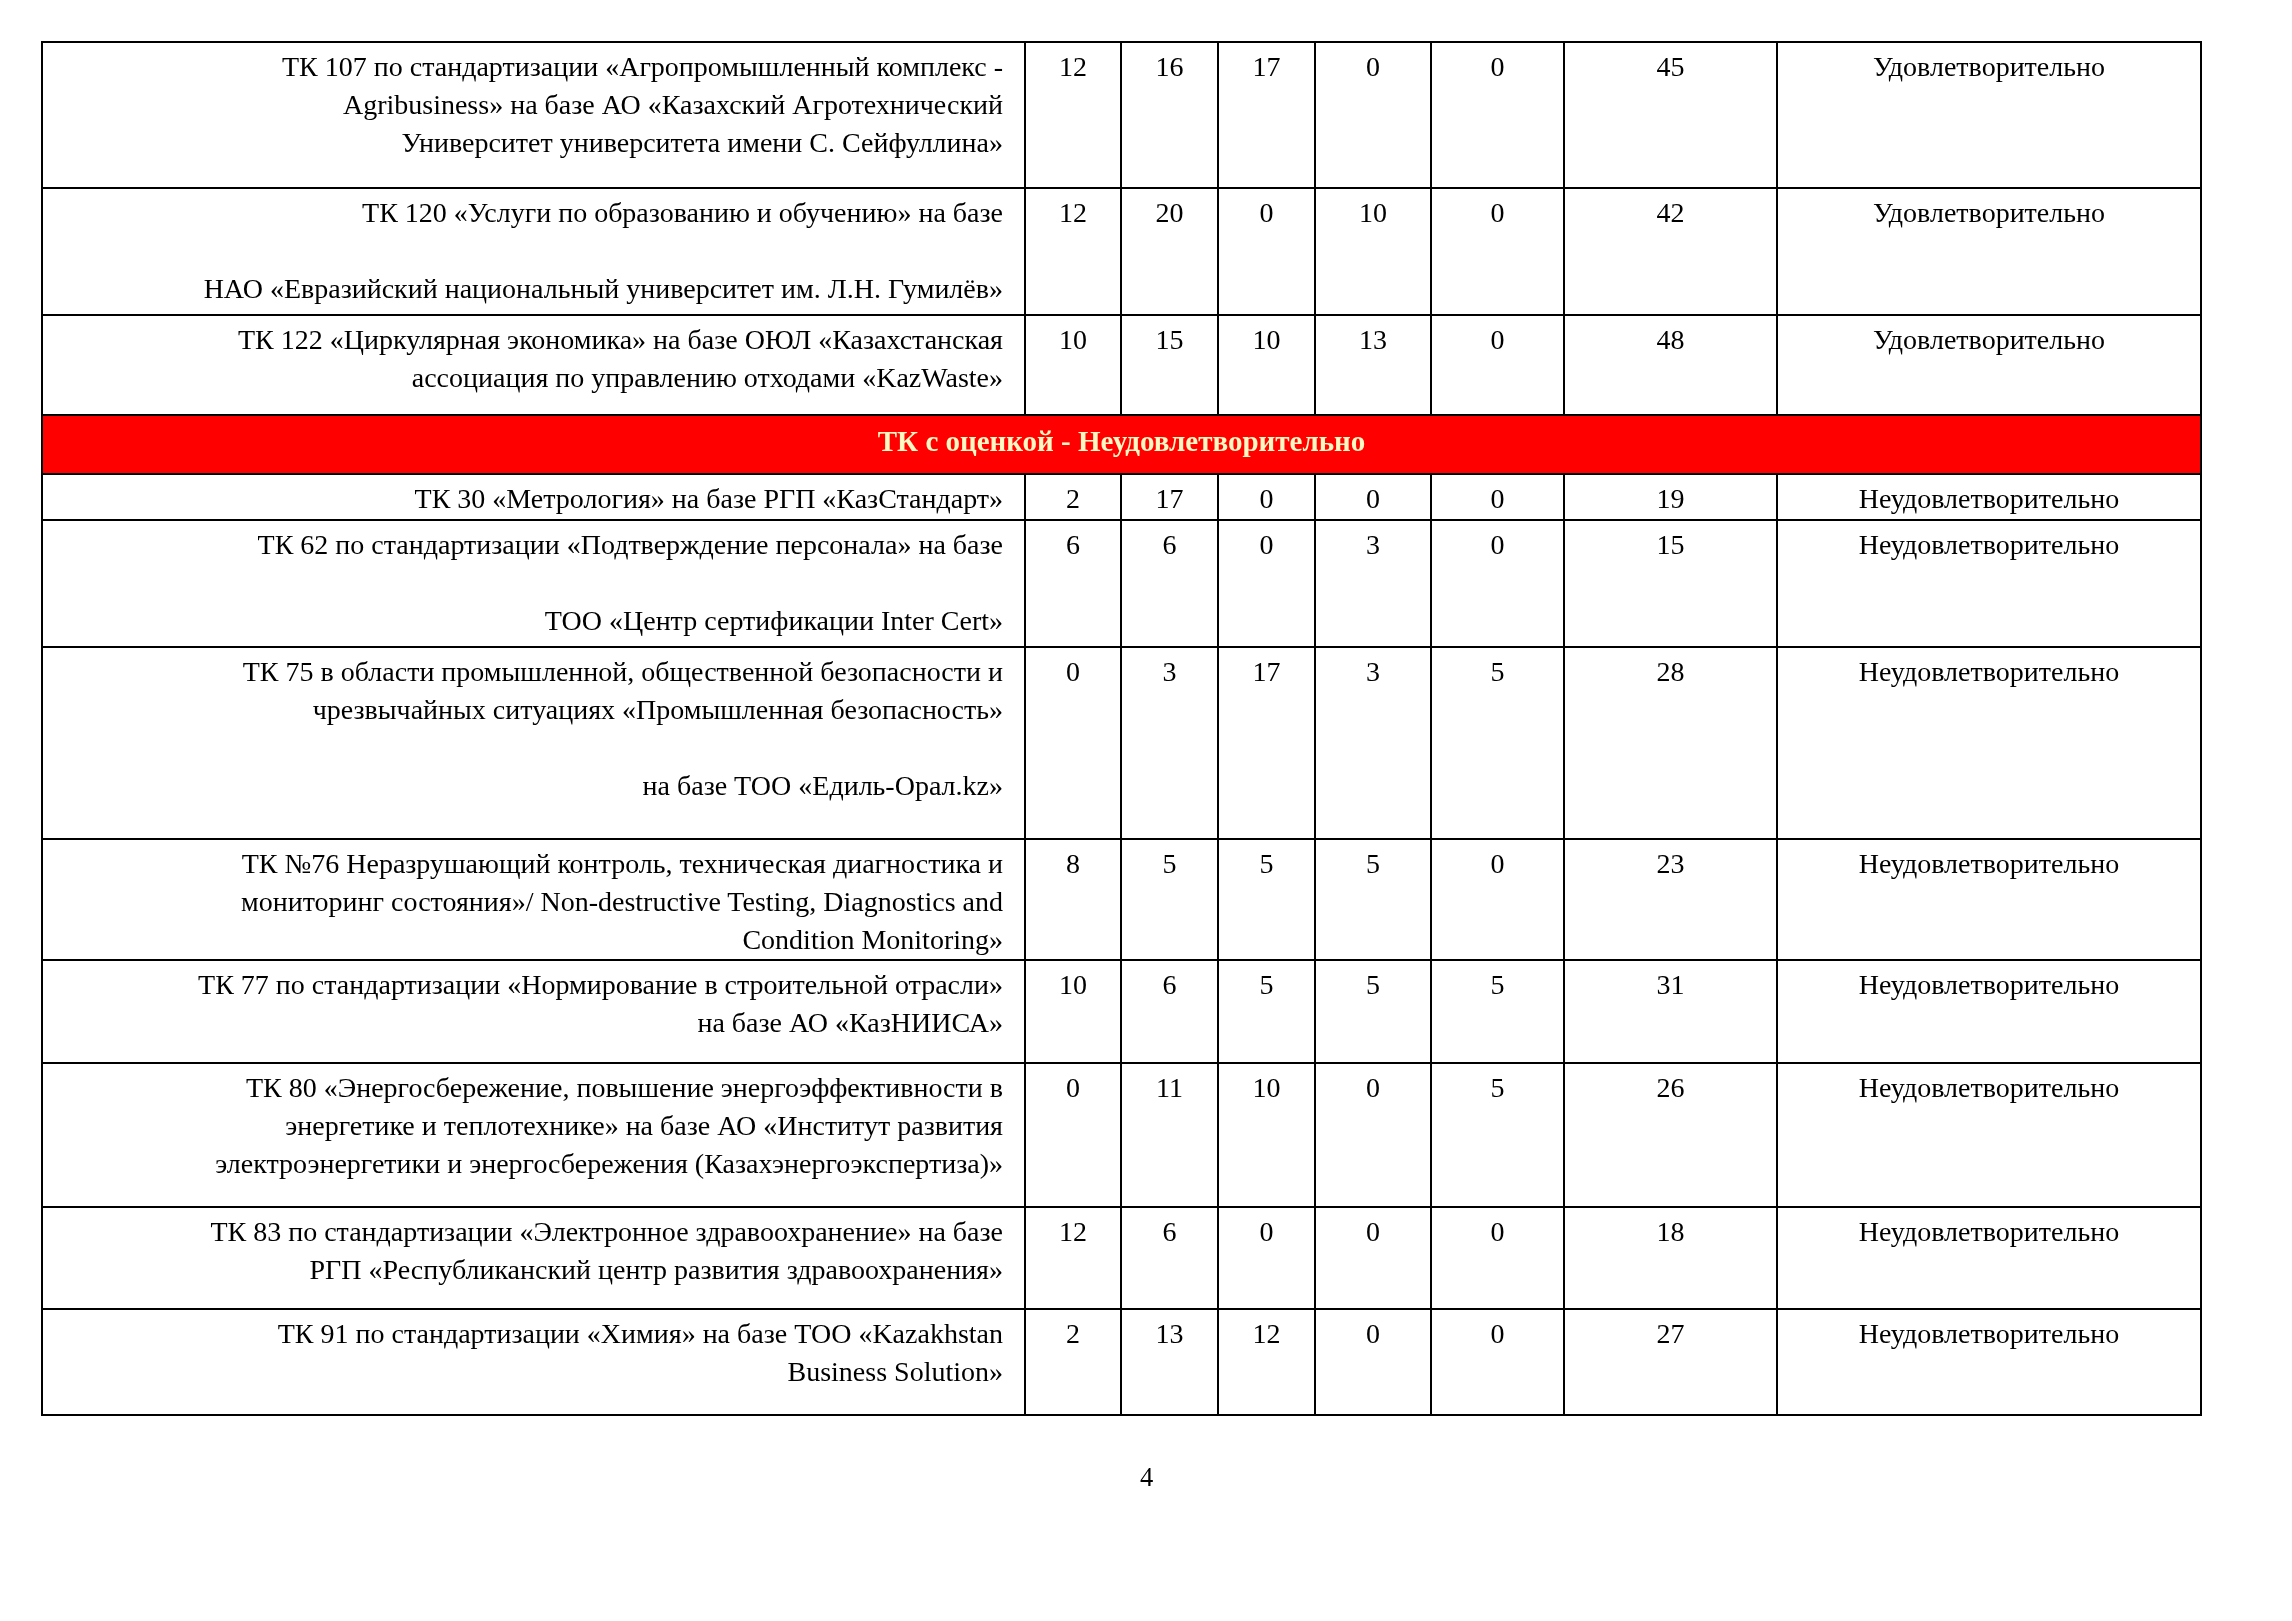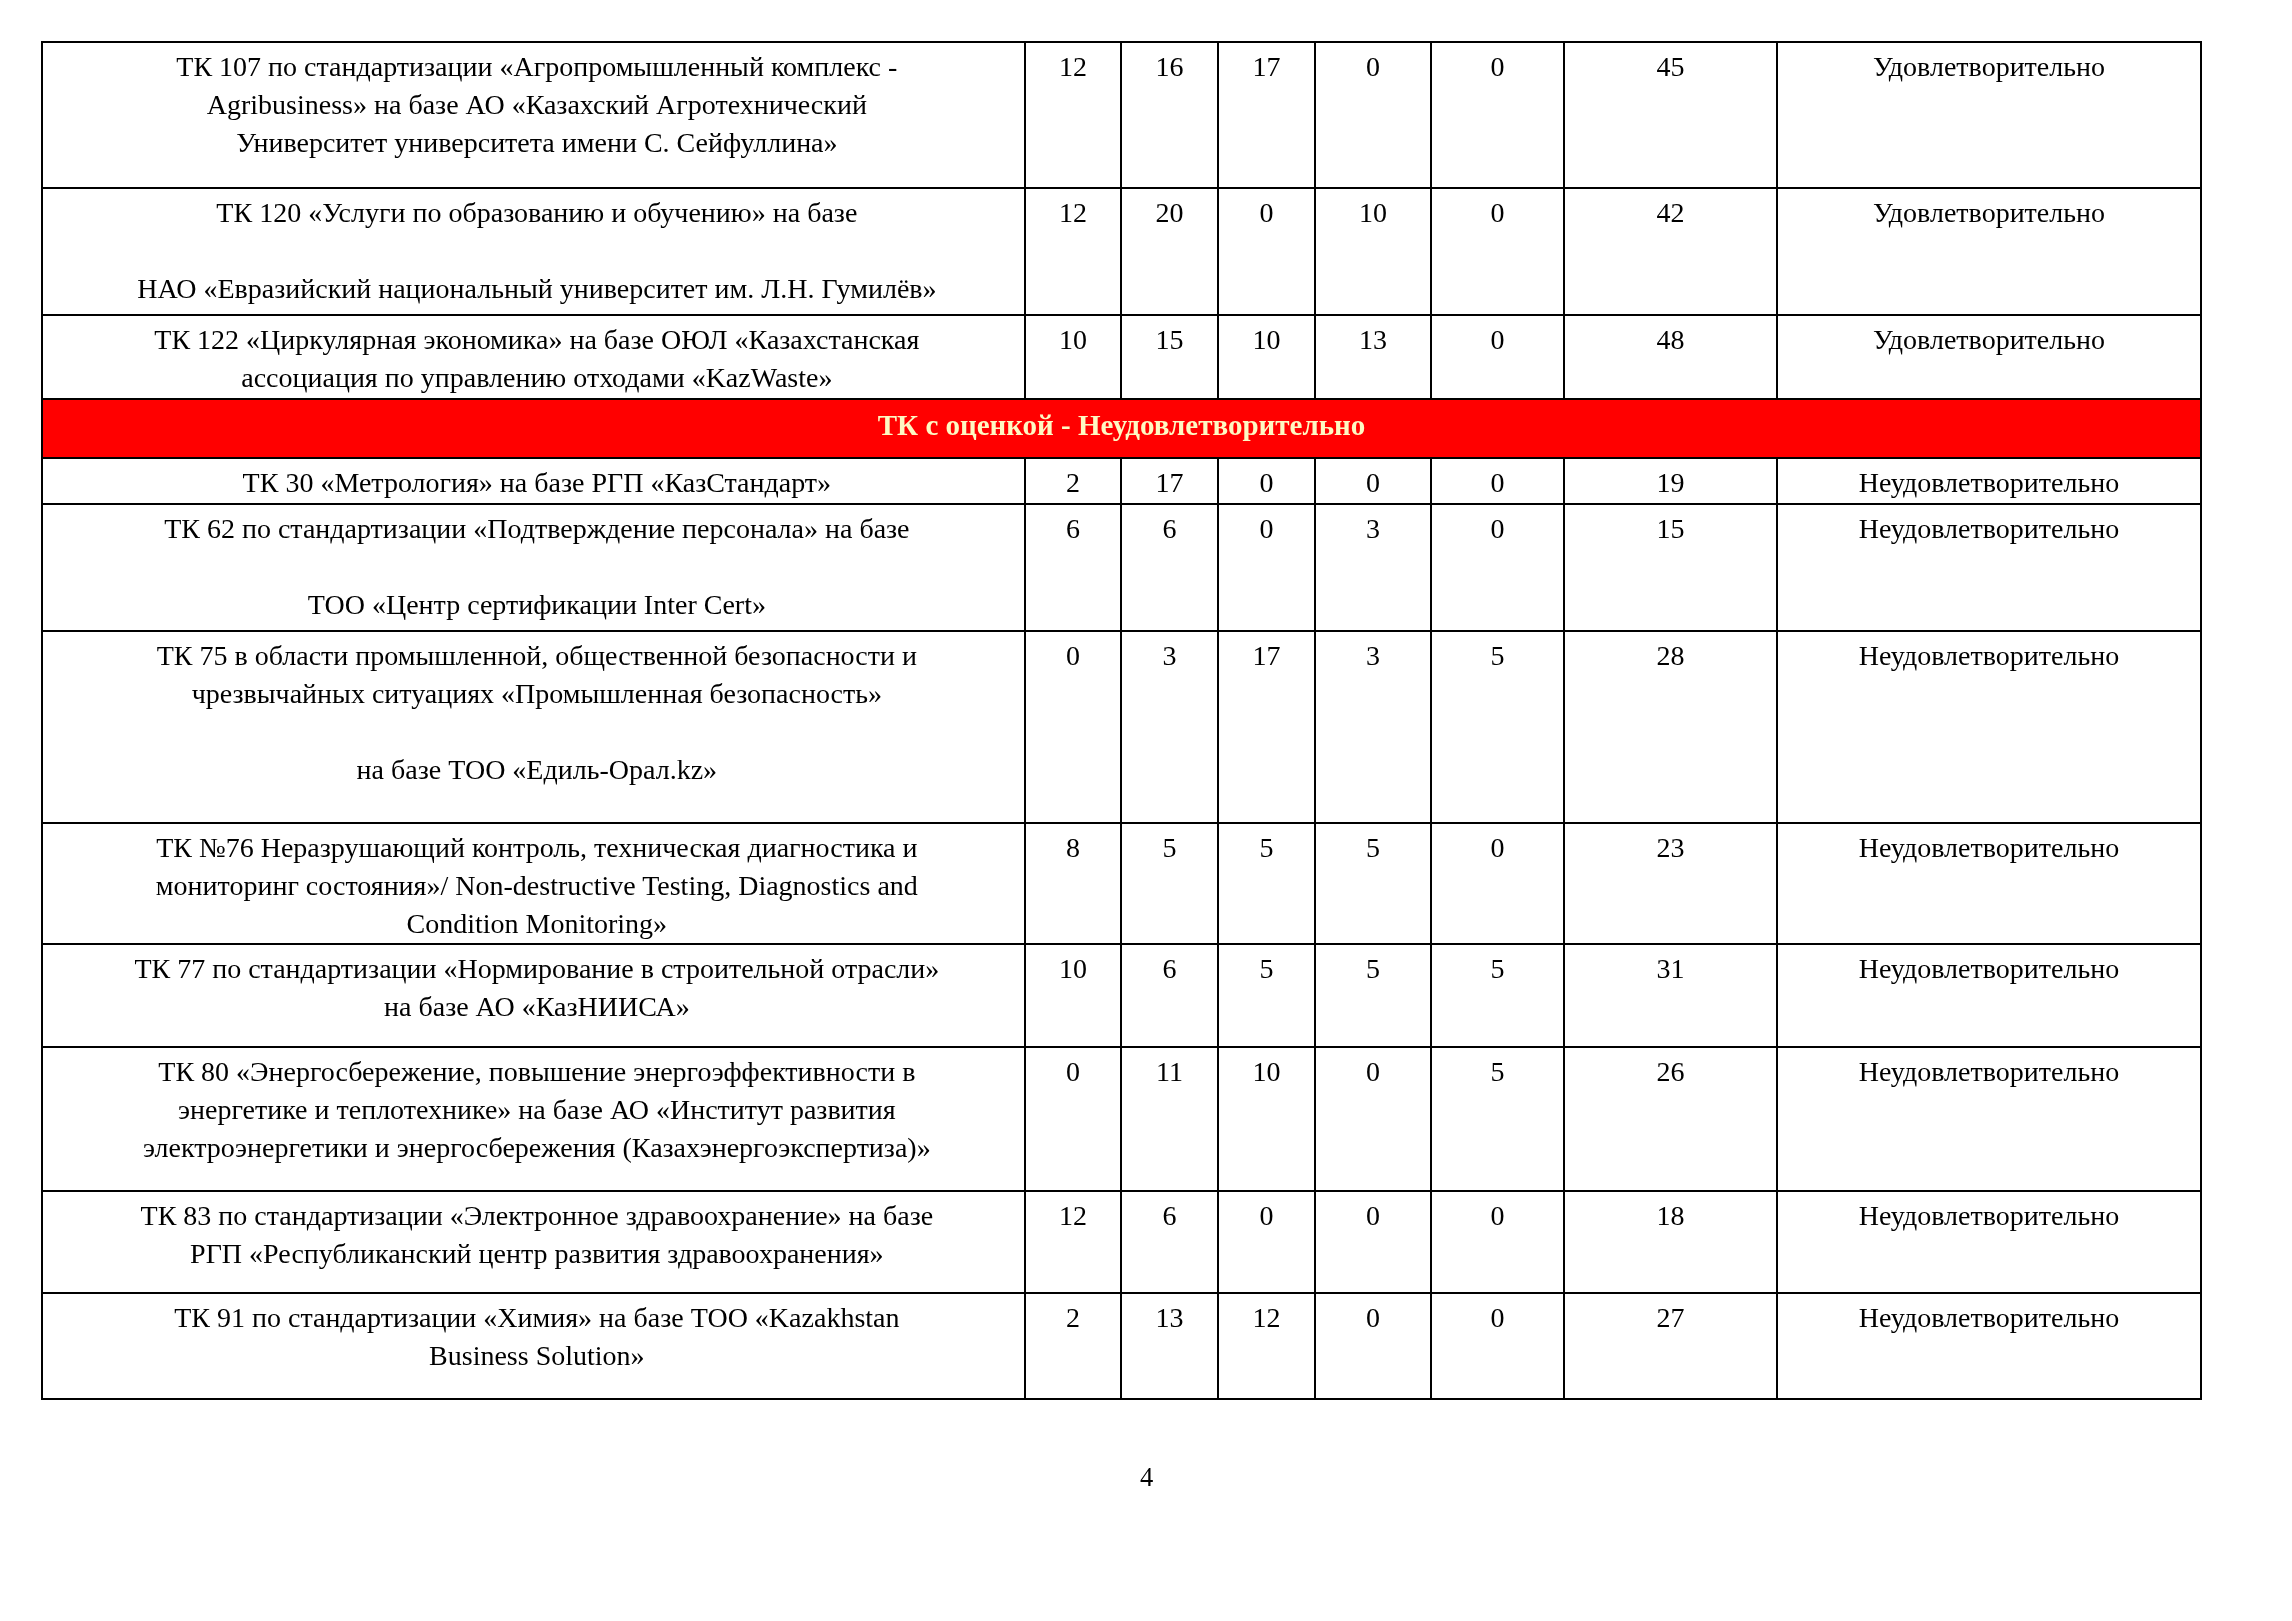--- a/index.html
+++ b/index.html
@@ -11,32 +11,32 @@
   }
   .tk-table td{
     box-sizing:border-box;
     border:2px solid #000;
     border-top-width:2.9px;border-bottom-width:2.9px;
     vertical-align:top;
     font-size:28px;line-height:38px;
     padding:4.9px 0 0 0;
     overflow:hidden;
   }
-  td.name{padding-left:12.7px;padding-right:6px;text-align:center;}
+  td.name{padding-left:12.7px;padding-right:21px;text-align:right;}
   td.num{text-align:center;}
   td.rating{text-align:center;margin-left:31px;}
   .line{min-height:38px;}
   tr.banner-row td{
     font-weight:bold;text-align:center;
     font-size:29px;padding-top:5.9px;
   }
   
   tr.r0 td{height:146px}
   tr.r1 td{height:127px}
-  tr.r2 td{height:84px}
+  tr.r2 td{height:100px}
   tr.r3 td{height:59px}
   tr.r4 td{height:46px}
   tr.r5 td{height:127px}
   tr.r6 td{height:192px}
   tr.r7 td{height:109px}
   tr.r8 td{height:103px}
   tr.r9 td{height:144px}
   tr.r10 td{height:102px}
   tr.r11 td{height:106px}
   .page-number{

